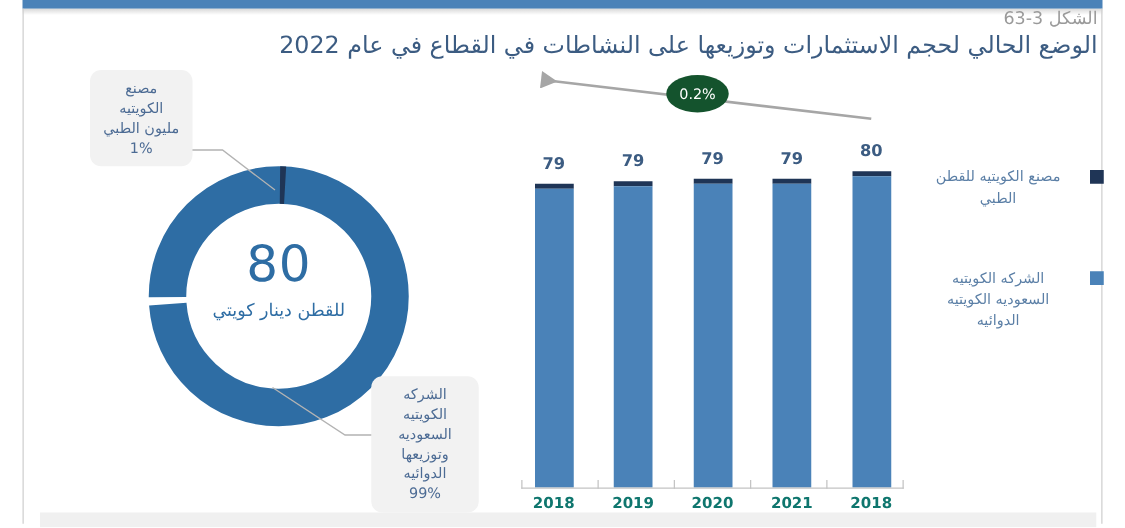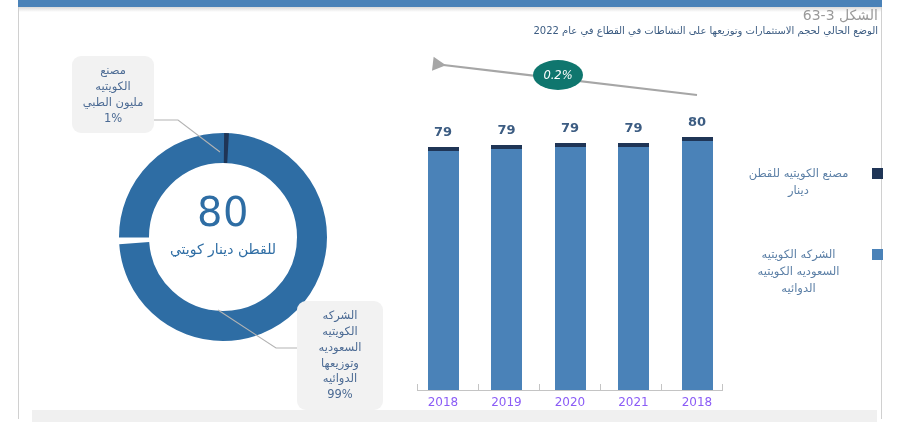--- a/index.html
+++ b/index.html
@@ -67,21 +67,21 @@
     top: 7px;
     font-size: 14px;
     color: #9a9a9a;
     direction: rtl;
     white-space: nowrap;
   }
   .fig-title {
     position: absolute;
     right: 22px;
     top: 25px;
-    font-size: 10px;
+    font-size: 19px;
     color: #3c5c82;
     direction: rtl;
     white-space: nowrap;
   }
 
   
   .donut-wrap {
     position: absolute;
     left: 112px;
     top: 126px;
@@ -203,62 +203,61 @@
     top: 290px;
     width: 310px;
     display: flex;
     flex-direction: row;
     justify-content: space-between;
   }
   .year-cell {
     width: 56px;
     text-align: center;
     font-size: 12px;
-    color: #8b5cf6;
+    color: #0f766e;
+    font-weight: bold;
   }
 
   
   .arrow-anno {
     position: absolute;
     left: 415px;
     top: 52px;
     width: 290px;
     height: 52px;
   }
   .anno-pill {
     position: absolute;
     left: 118px;
     top: 8px;
     width: 50px;
     height: 30px;
     border-radius: 50%;
-    background: #0f766e;
+    background: #14532d;
     color: #ffffff;
     font-size: 11.5px;
-    font-style: italic;
     display: flex;
     align-items: center;
     justify-content: center;
     direction: ltr;
   }
 
   
   .legend {
     position: absolute;
     left: 733px;
     top: 133px;
     width: 150px;
     direction: rtl;
   }
   .legend-item {
     display: flex;
     flex-direction: row;
     align-items: flex-start;
     margin-bottom: 46px;
-    margin-top: 32px;
   }
   .legend-swatch {
     width: 11px;
     height: 11px;
     flex: 0 0 11px;
     margin-top: 3px;
     margin-left: 8px;
   }
   .legend-text {
     font-size: 11.5px;
@@ -390,21 +389,21 @@
       <div class="year-cell">2018</div>
     </div>
   </div>
 
   <div class="legend">
 
     <div class="legend-item">
       <span class="legend-swatch" style="background:#1f3556;"></span>
       <span class="legend-text">
         <span>مصنع الكويتيه للقطن</span><br>
-        <span>دينار</span>
+        <span>الطبي</span>
       </span>
     </div>
 
     <div class="legend-item">
       <span class="legend-swatch" style="background:#4a82b8;"></span>
       <span class="legend-text">
         <span>الشركه الكويتيه</span><br>
         <span>السعوديه الكويتيه</span><br>
         <span>الدوائيه</span>
       </span>

